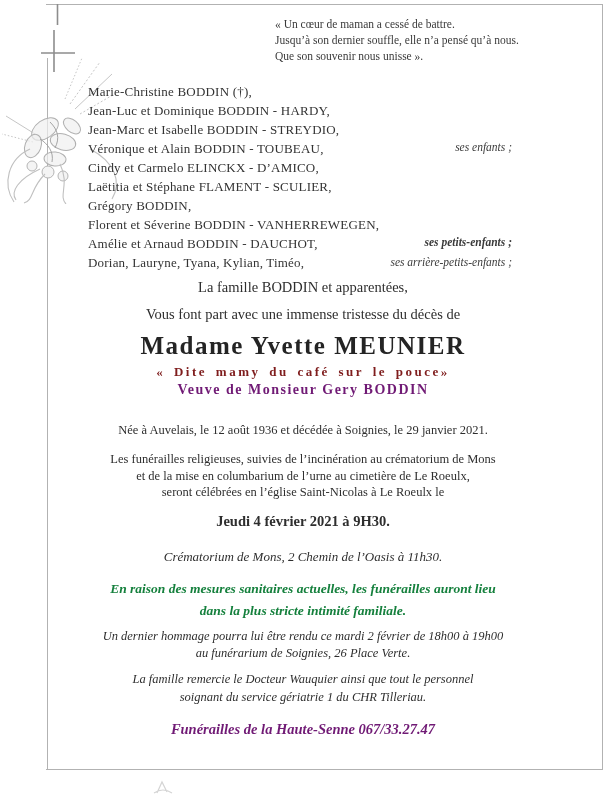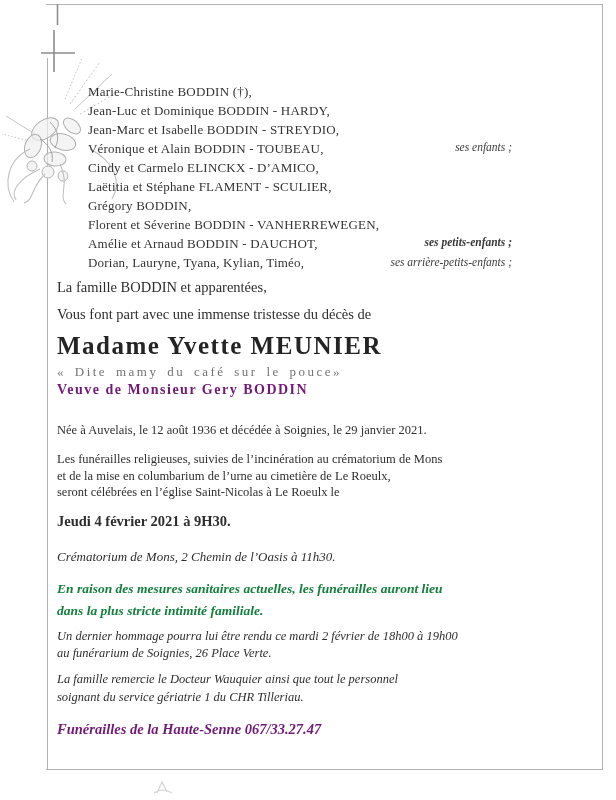--- a/index.html
+++ b/index.html
@@ -10,36 +10,36 @@
   }
   
   .border-line{position:absolute;background:#b2b2b2;}
   #border-top{left:46px;top:4px;width:557px;height:1px;}
   #border-right{left:602px;top:4px;width:1px;height:766px;}
   #border-bottom{left:46px;top:769px;width:557px;height:1px;}
   #border-left{left:47px;top:58px;width:1px;height:712px;}
 
   .content{position:absolute;left:57px;top:0;width:492px;height:800px;}
   .blk{position:absolute;white-space:nowrap;}
-  .centered{left:0;width:100%;}
+  .centered{left:0;width:100%;text-align:center;}
 
   #epigraph{left:218px;top:16px;font-size:11.5px;line-height:16px;color:#3a3a3a;}
   .name-group{left:31px;font-size:13px;line-height:19px;letter-spacing:.2px;color:#333;}
   #group-children{top:82px;}
   #group-grandchildren{top:158px;}
   #group-greatgrandchildren{top:253px;}
   .side-label{position:absolute;right:37px;font-style:italic;font-size:11.5px;color:#3a3a3a;}
   #label-children{top:141px;}
   #label-grandchildren{top:236px;font-weight:bold;}
   #label-greatgrandchildren{top:256px;}
 
   #family-line{top:279px;font-size:14.5px;}
   #announcement{top:306px;font-size:14.5px;}
   #deceased-name{top:332px;font-size:25px;font-weight:bold;letter-spacing:1.5px;color:#242424;}
-  #deceased-nickname{top:364px;font-size:13px;font-weight:normal;letter-spacing:2.5px;word-spacing:3px;color:#737373;}
+  #deceased-nickname{top:364px;font-size:13px;font-weight:bold;letter-spacing:2.5px;word-spacing:3px;color:#7f1d1d;}
   #deceased-widow{top:382px;font-size:14px;font-weight:bold;letter-spacing:1.5px;color:#701a75;}
   #life-dates{top:423px;font-size:12.5px;}
   #ceremony{top:451px;font-size:12.5px;line-height:16.5px;}
   #ceremony-date{top:513px;font-size:14.5px;font-weight:bold;}
   #crematorium{top:549px;font-size:13px;font-style:italic;}
   #covid-notice{top:578px;font-size:13.5px;font-weight:bold;font-style:italic;line-height:22px;color:#15803d;}
   #tribute{top:628px;font-size:12.5px;font-style:italic;line-height:16.5px;}
   #thanks{top:670px;font-size:12.5px;font-style:italic;line-height:18px;}
   #funeral-home{top:721px;font-size:14.5px;font-weight:bold;font-style:italic;color:#701a75;}
 
@@ -92,20 +92,25 @@
     <path d="M60,110 C70,130 58,142 66,150"></path>
   </g>
   <g fill="none" stroke="#9b9b9b" stroke-width="0.9">
     <path d="M50,68 C58,76 60,84 55,94"></path>
     <path d="M40,85 C48,90 54,98 52,108"></path>
   </g>
 </svg>
 
 <div class="content">
 
+  <div id="epigraph" class="blk">
+    <span class="line">« Un cœur de maman a cessé de battre.</span>
+    <span class="line">Jusqu’à son dernier souffle, elle n’a pensé qu’à nous.</span>
+    <span class="line">Que son souvenir nous unisse ».</span>
+  </div>
 
   <div id="group-children" class="blk name-group">
     <span class="line">Marie-Christine BODDIN (†),</span>
     <span class="line">Jean-Luc et Dominique BODDIN - HARDY,</span>
     <span class="line">Jean-Marc et Isabelle BODDIN - STREYDIO,</span>
     <span class="line">Véronique et Alain BODDIN - TOUBEAU,</span>
   </div>
   <span id="label-children" class="side-label">ses enfants ;</span>
 
   <div id="group-grandchildren" class="blk name-group">

